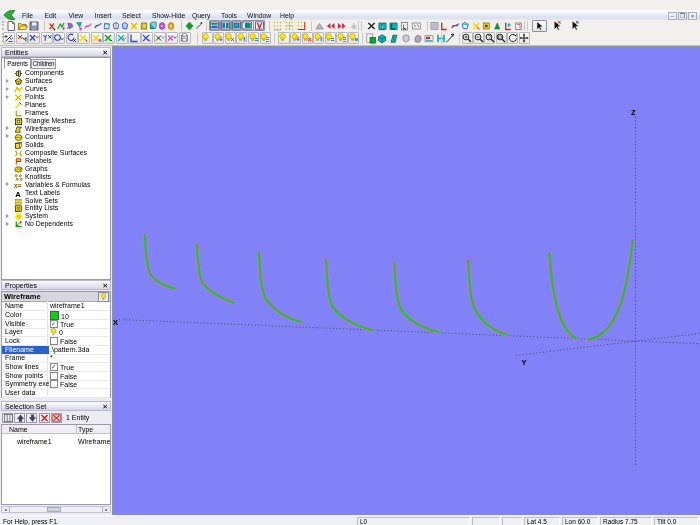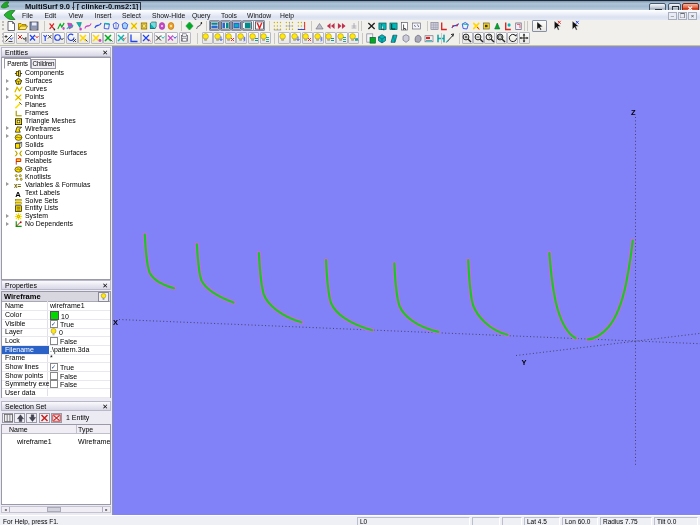--- a/index.html
+++ b/index.html
@@ -52,36 +52,20 @@
 #ss-table{position:absolute;left:1px;top:13px;width:110px;height:81px;background:#fff;border:1px solid #9a99a8;box-sizing:border-box;}
 #ss-th{position:absolute;left:0;top:0;width:108px;height:8px;background:#f0eef4;border-bottom:1px solid #c0c0cc;font-size:7px;}
 #ss-hsb{position:absolute;left:1px;top:94.5px;width:110px;height:7px;background:#f0eef4;border:1px solid #c4c4d0;box-sizing:border-box;}
 #statusbar{position:absolute;left:0;top:515px;width:700px;height:10px;background:#eef0f6;border-top:1px solid #fff;box-sizing:border-box;font-size:7px;color:#000;}
 .spane{position:absolute;top:1px;height:8.5px;border:1px solid #bcbecc;border-right-color:#fff;border-bottom-color:#fff;font-size:6.5px;padding-left:2px;box-sizing:border-box;white-space:nowrap;}
 #canvas{position:absolute;left:112px;top:46px;width:588px;height:469px;background:#8181f8;border-left:1px solid #8e94a6;border-top:1px solid #8e94a6;box-sizing:border-box;}
 </style>
 </head>
 <body>
 <div id="win">
-  <div id="titlebar">
-    <svg id="tlogo" width="8" height="9" viewBox="0 0 8 9">
-        <path d="M0,6 C2,2 5,0 8,1 L6,4 L8,5 C5,7 2,8 0,6Z" fill="#1fa828" stroke="#0a5c10" stroke-width="0.5"></path>
-      </svg>
-    <div id="title-text">MultiSurf 9.0 - [ clinker-0.ms2:1]</div>
-    <div id="title-box"></div>
-    <div class="wbtn" id="wb-min">
-        <i style="position:absolute;left:5px;top:5.5px;width:7px;height:2px;background:#2a3540;transform:none"></i>
-      </div>
-    <div class="wbtn" id="wb-max">
-        <i style="position:absolute;left:3.5px;top:2.5px;width:5px;height:4.5px;border:1.2px solid #2a3540;background:transparent;transform:none"></i>
-      </div>
-    <div class="wbtn" id="wb-close">
-        <i>✕</i>
-      </div>
-  </div>
   <div id="menubar">
     <svg id="mlogo" width="13" height="10" viewBox="0 0 13 10">
         <path d="M1,5 C4,1 8,-0.5 12,0.5 L8,5 L12,9.5 C8,10.5 4,9 1,5Z" fill="#22b42c" stroke="#084c10" stroke-width="0.6"></path>
       </svg>
     <span class="m" style="left:22px">File</span>
     <span class="m" style="left:44.5px">Edit</span>
     <span class="m" style="left:68.5px">View</span>
     <span class="m" style="left:94.5px">Insert</span>
     <span class="m" style="left:122px">Select</span>
     <span class="m" style="left:152px">Show-Hide</span>

